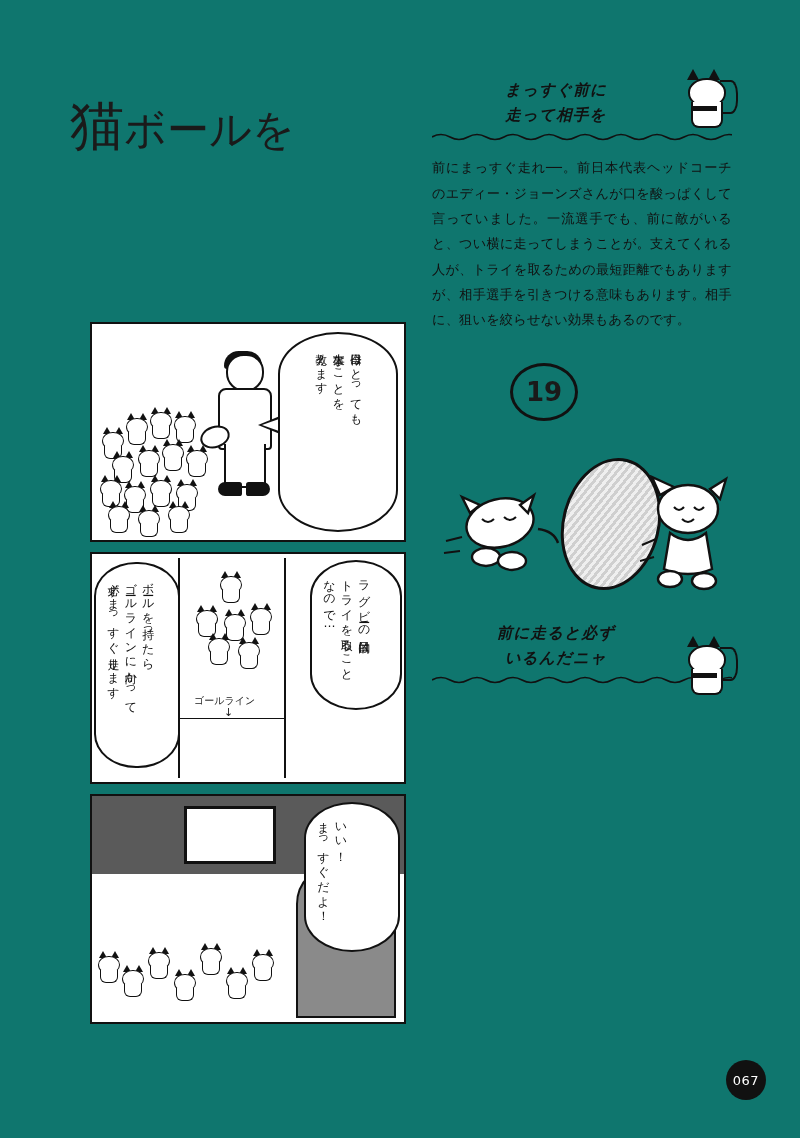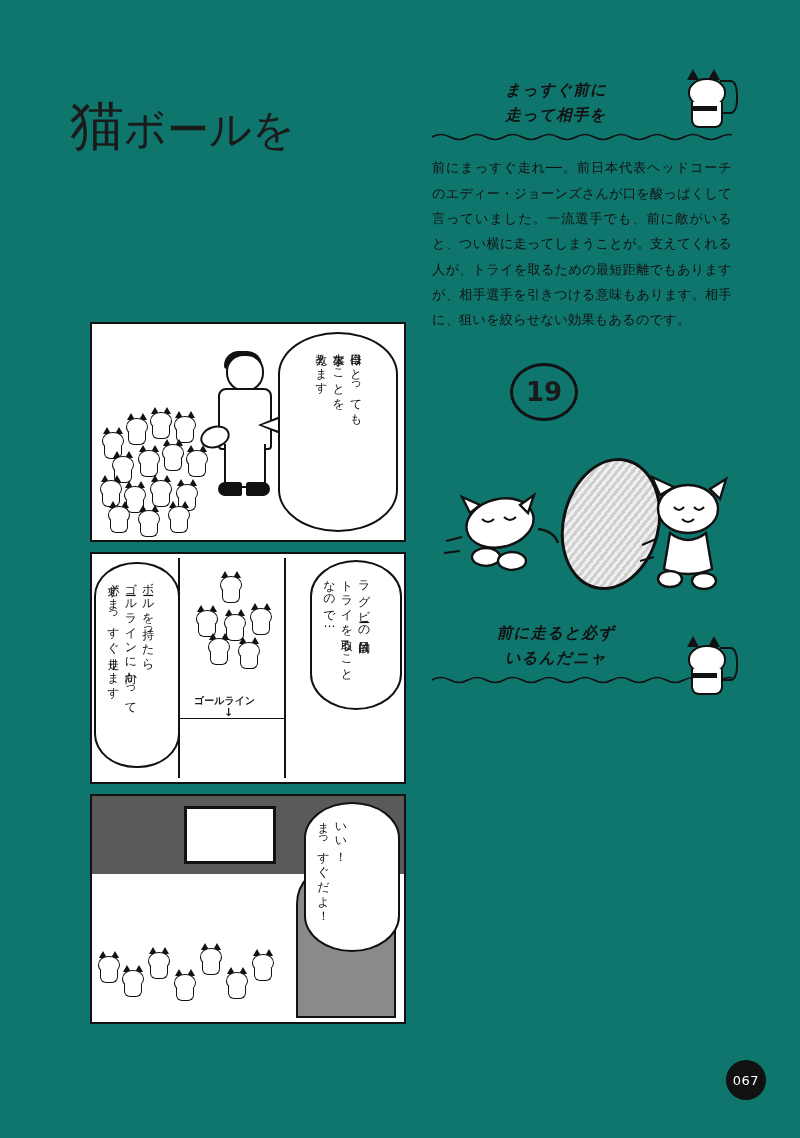--- a/index.html
+++ b/index.html
@@ -126,21 +126,20 @@
   .cat .c-body {
     position: absolute; left: 2px; top: 14px; width: 16px; height: 12px;
     border: 1.6px solid #111; border-top:none; border-radius: 0 0 6px 6px; background:#fff;
   }
 
   
   .field {
     position: absolute; left: 86px; top: 4px; width: 104px; bottom: 4px;
     border-left: 2px solid #111; border-right: 2px solid #111;
     background: #fff;
-    font-weight: bold;
   }
   .goal-line {
     position: absolute; left: 0; right: 0; top: 160px;
     border-top: 1.6px solid #111;
   }
   .goal-label {
     position: absolute; left: 14px; top: 136px;
     font-size: 10px; font-family:"DejaVu Sans",sans-serif;
   }
   .goal-arrow {

